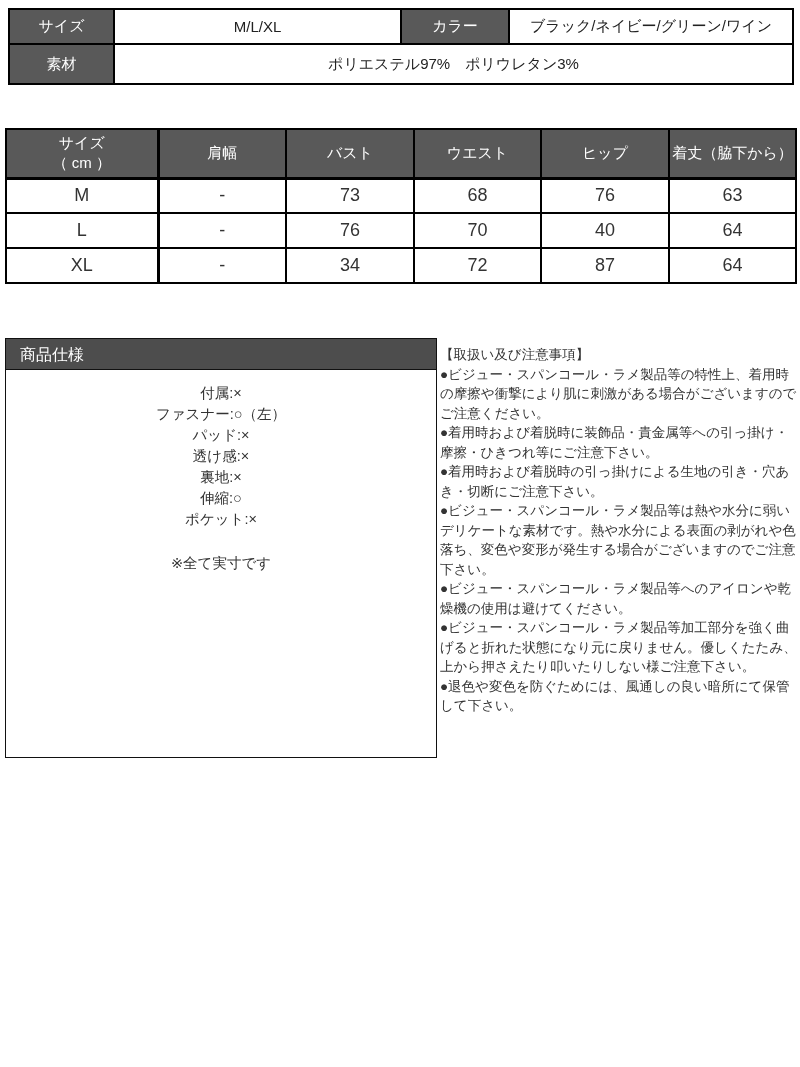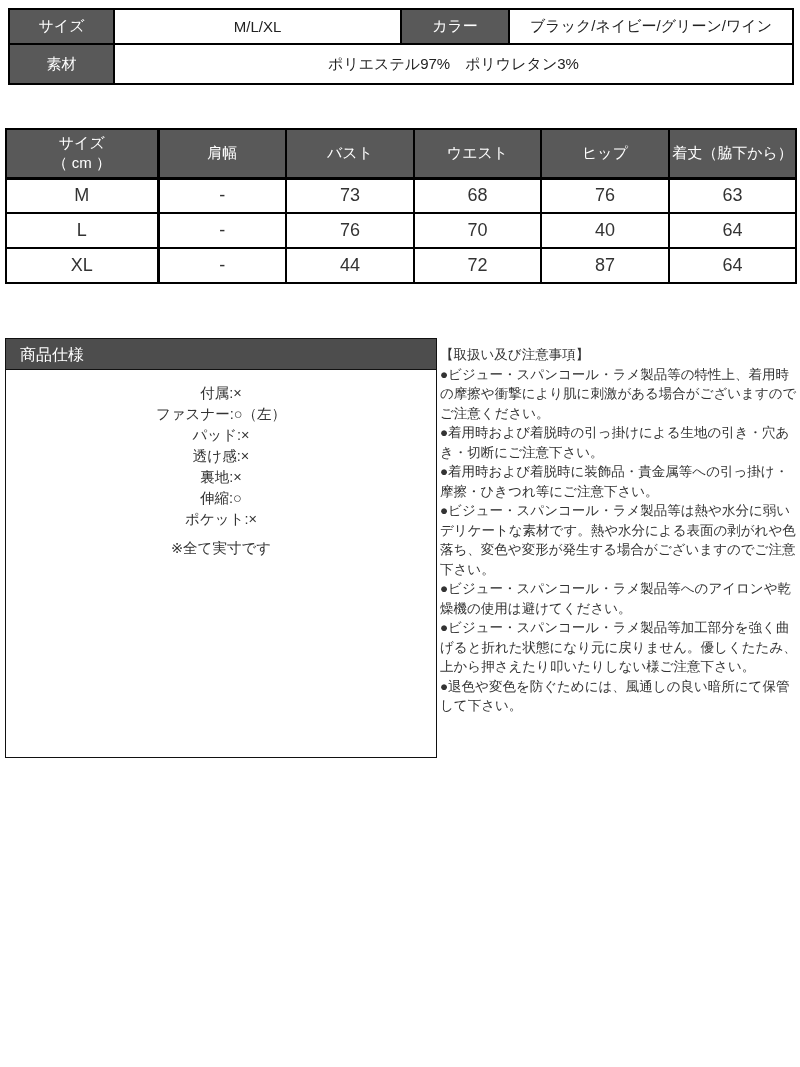--- a/index.html
+++ b/index.html
@@ -87,21 +87,21 @@
     border-bottom: 1px solid #111111;
     font-family: Liberation Serif, serif;
   }
   .spec-box-body {
     padding: 13px 12px;
     font-size: 14.5px;
     color: #333333;
     text-align: center;
   }
   .spec-line { line-height: 21px; }
-  .spec-note { line-height: 21px; margin-top: 8px; }
+  .spec-note { line-height: 21px; margin-top: 23px; }
 
   
   .care {
     position: absolute;
     left: 440px; top: 346px;
     width: 358px;
     font-size: 13.5px;
     color: #333333;
     line-height: 19.5px;
     font-family: Liberation Mono, monospace;
@@ -170,21 +170,21 @@
         <td class="first">L</td>
         <td>-</td>
         <td>76</td>
         <td>70</td>
         <td>40</td>
         <td>64</td>
       </tr>
       <tr>
         <td class="first">XL</td>
         <td>-</td>
-        <td>44</td>
+        <td>34</td>
         <td>72</td>
         <td>87</td>
         <td>64</td>
       </tr>
     </tbody>
   </table>
 
   <div class="spec-box">
     <div class="spec-box-header">商品仕様</div>
     <div class="spec-box-body">
@@ -195,21 +195,21 @@
       <div class="spec-line">裏地:×</div>
       <div class="spec-line">伸縮:○</div>
       <div class="spec-line">ポケット:×</div>
       <div class="spec-note">※全て実寸です</div>
     </div>
   </div>
 
   <div class="care">
     <div class="care-title">【取扱い及び注意事項】</div>
     <div class="care-item">●ビジュー・スパンコール・ラメ製品等の特性上、着用時の摩擦や衝撃により肌に刺激がある場合がございますのでご注意ください。</div>
+    <div class="care-item">●着用時および着脱時に装飾品・貴金属等への引っ掛け・摩擦・ひきつれ等にご注意下さい。</div>
     <div class="care-item">●着用時および着脱時の引っ掛けによる生地の引き・穴あき・切断にご注意下さい。</div>
-    <div class="care-item">●着用時および着脱時に装飾品・貴金属等への引っ掛け・摩擦・ひきつれ等にご注意下さい。</div>
     <div class="care-item">●ビジュー・スパンコール・ラメ製品等は熱や水分に弱いデリケートな素材です。熱や水分による表面の剥がれや色落ち、変色や変形が発生する場合がございますのでご注意下さい。</div>
     <div class="care-item">●ビジュー・スパンコール・ラメ製品等へのアイロンや乾燥機の使用は避けてください。</div>
     <div class="care-item">●ビジュー・スパンコール・ラメ製品等加工部分を強く曲げると折れた状態になり元に戻りません。優しくたたみ、上から押さえたり叩いたりしない様ご注意下さい。</div>
     <div class="care-item">●退色や変色を防ぐためには、風通しの良い暗所にて保管して下さい。</div>
   </div>
 
 </div>
 
 </body></html>

